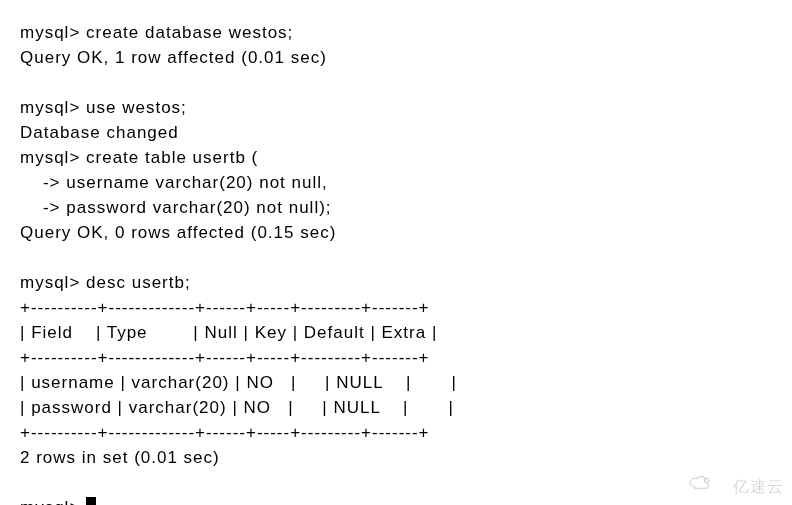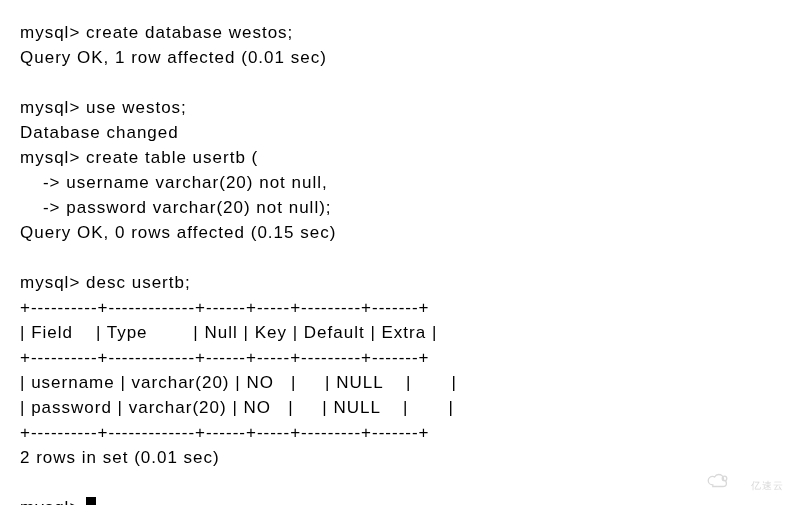--- a/index.html
+++ b/index.html
@@ -23,21 +23,21 @@
       height: 20px;
       background: #000;
       vertical-align: text-bottom;
     }
     .watermark {
       position: fixed;
       bottom: 6px;
       right: 8px;
       font-family: system-ui, sans-serif;
       color: #d9d9d9;
-      font-size: 10px;
+      font-size: 16px;
       display: flex;
       align-items: center;
       gap: 20px;
     }
     .watermark svg {
       width: 26px;
       height: 18px;
     }
   </style>
 </head>

